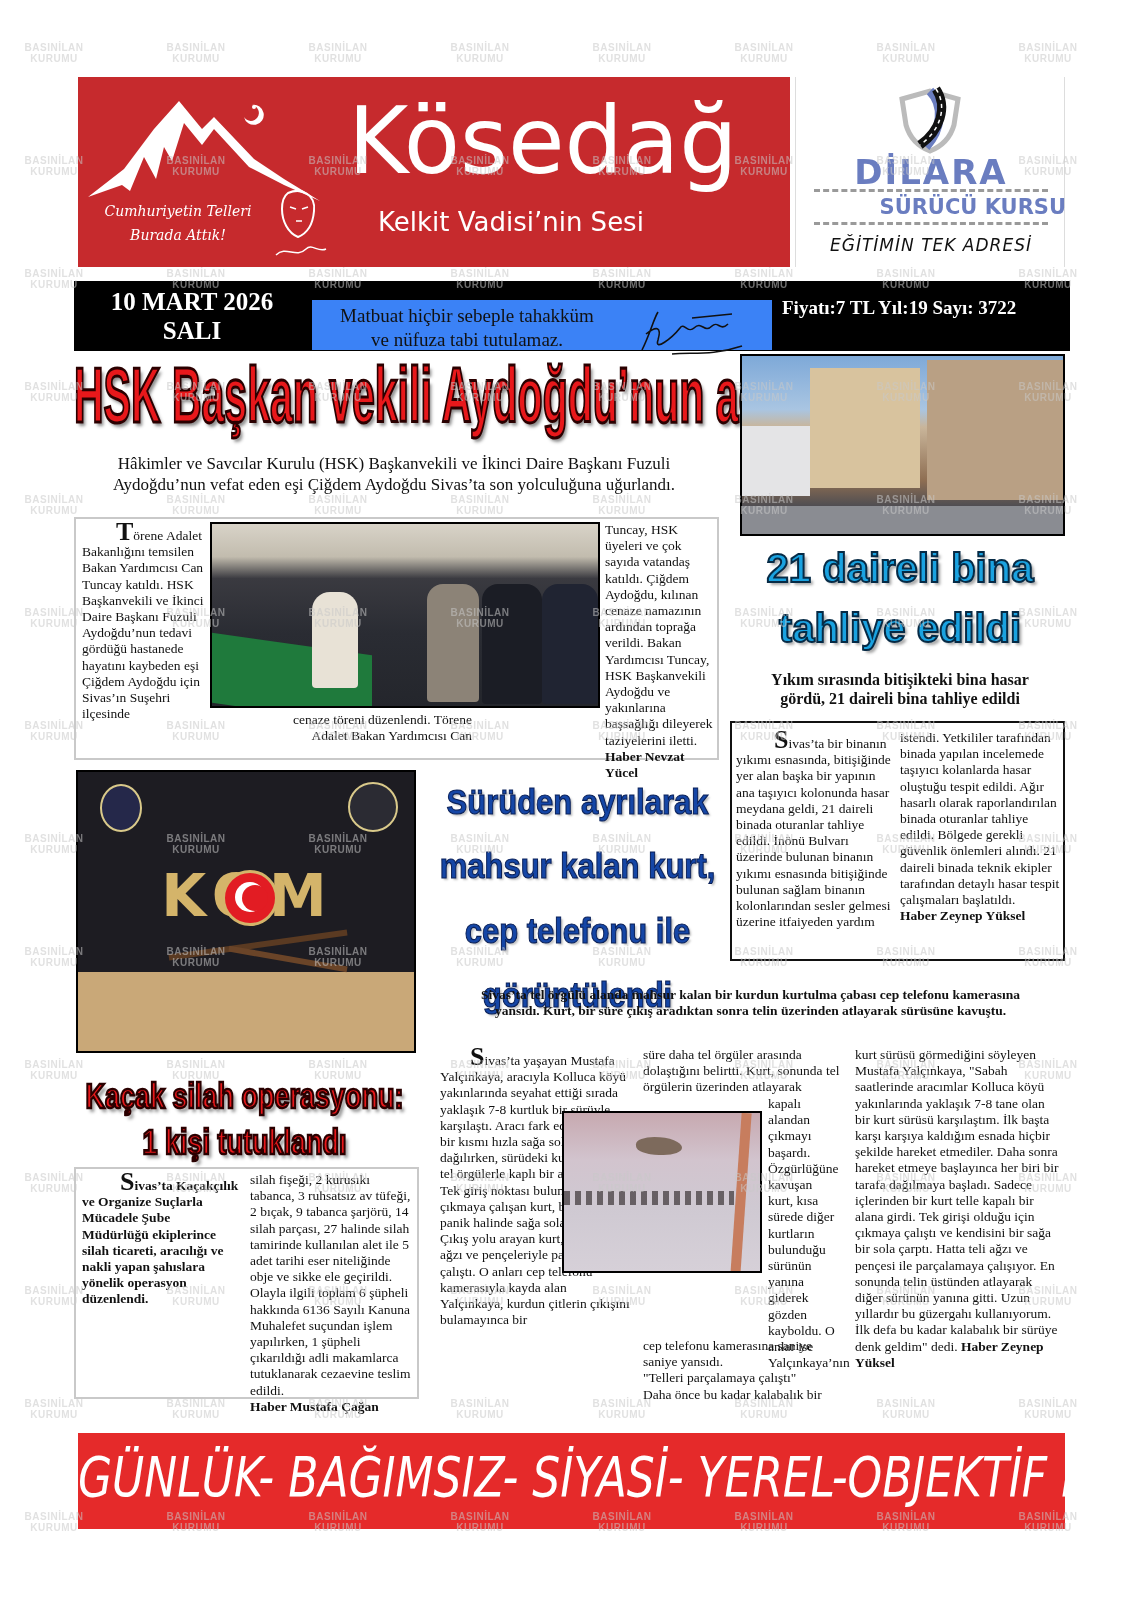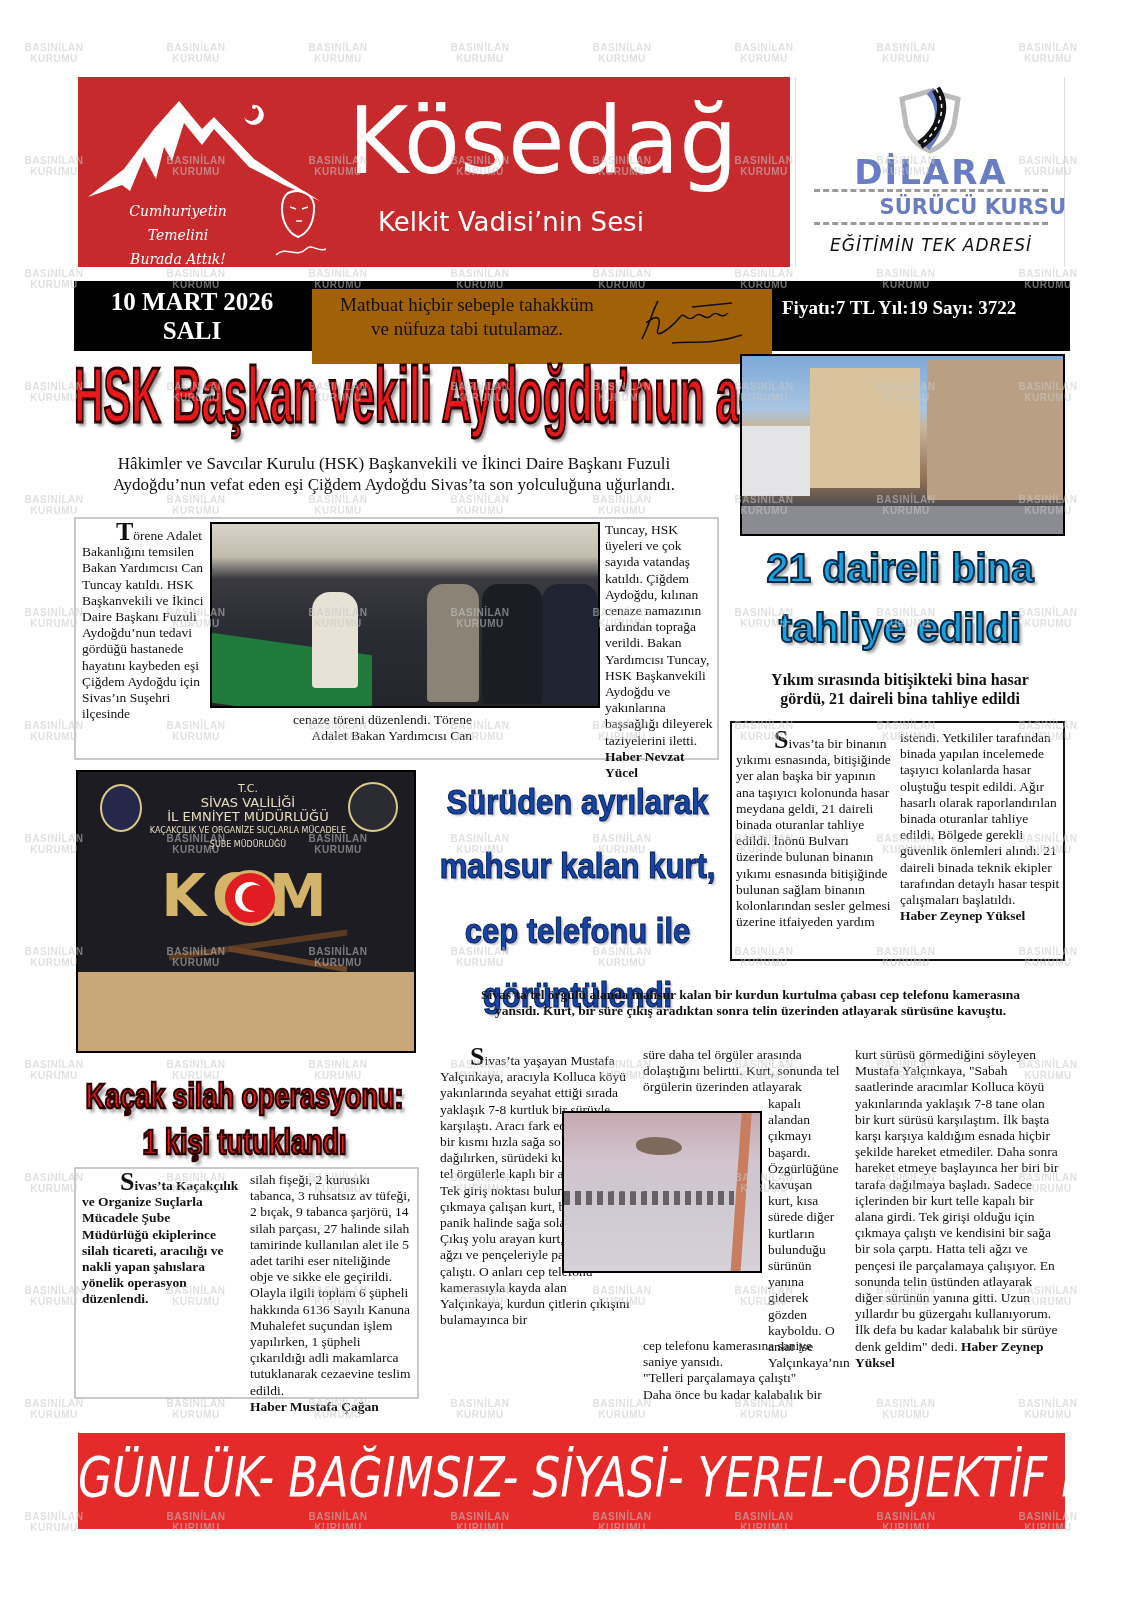--- a/index.html
+++ b/index.html
@@ -22,21 +22,21 @@
   
   .ad { left: 795px; top: 77px; width: 270px; height: 190px; background: #fff; border-left: 1px solid #ddd; border-right: 1px solid #ddd; }
   .ad .name { position: absolute; left: 0; width: 270px; top: 75px; text-align: center; font-family: "DejaVu Sans", sans-serif; font-weight: bold; font-size: 34px; color: #6a7dc0; letter-spacing: 2px; }
   .ad .sub { position: absolute; left: 0; width: 270px; top: 118px; text-align: right; font-family: "DejaVu Sans", sans-serif; font-weight: bold; font-size: 21px; color: #6a7dc0; }
   .ad .dash { position: absolute; left: 18px; width: 234px; height: 0; border-top: 3px dashed #9a9a9a; }
   .ad .tag { position: absolute; left: 0; width: 270px; top: 158px; text-align: center; font-family: "DejaVu Sans", sans-serif; font-style: italic; font-size: 17px; color: #111; letter-spacing: 1px; }
 
   
   .infobar { left: 74px; top: 281px; width: 996px; height: 70px; background: #000; border: 2px solid #000; }
   .date-box { position: absolute; left: 0; top: 0; width: 232px; height: 66px; color: #fff; text-align: center; font-weight: bold; font-size: 25px; line-height: 29px; padding-top: 4px; }
-  .quote-box { position: absolute; left: 236px; top: 6px; width: 460px; height: 75px; background: #a16207; }
+  .quote-box { position: absolute; left: 236px; top: 17px; width: 460px; height: 50px; background: #3b82f6; }
   .quote-box .q { position: absolute; left: 10px; top: 4px; width: 290px; text-align: center; font-size: 19px; line-height: 24px; color: #111; }
   .quote-box svg { position: absolute; left: 320px; top: 4px; }
   .price { position: absolute; left: 706px; top: 14px; color: #fff; font-weight: bold; font-size: 19px; }
 
   
   .hl-red { font-family: "Liberation Sans", sans-serif; font-weight: bold; color: #e8181b; -webkit-text-stroke: 2px #2a0000; text-shadow: 3px 3px 3px rgba(0,0,0,0.45); transform-origin: left top; white-space: nowrap; }
   .hl-blue { font-family: "Liberation Sans", sans-serif; font-weight: bold; color: #1aa2e0; -webkit-text-stroke: 2px #062a45; text-shadow: 3px 3px 3px rgba(0,0,0,0.35); white-space: nowrap; text-align: center; }
   .hl-navy { font-family: "Liberation Sans", sans-serif; font-weight: bold; color: #1546a6; -webkit-text-stroke: 1px #0a2058; text-shadow: 2px 2px 2px rgba(0,0,0,0.25); white-space: nowrap; text-align: center; }
 
   .body-text { font-size: 13.5px; line-height: 16.2px; color: #111; }
@@ -282,21 +282,21 @@
   </div>
 
 <div class="abs masthead">
   <svg class="mountains" width="240" height="130" viewBox="0 0 240 130">
     <path d="M4 108 L40 80 L70 40 L95 12 L118 40 L130 28 L170 70 L200 90 L236 112 L200 96 L165 78 L130 40 L118 56 L100 34 L88 72 L80 58 L72 90 L60 68 L46 102 L38 96 Z" fill="#fff"></path>
     <path d="M92 70 C96 64 100 70 98 78 C96 86 90 84 92 70Z" fill="#c62a2d"></path>
     <path d="M160 28 a10 10 0 1 0 8 -12 a8 8 0 1 1 -8 12z" fill="#fff"></path>
     <circle cx="170" cy="18" r="2" fill="#fff"></circle>
   </svg>
   <div class="motto">
-    <div>Cumhuriyetin Temelini</div>
+    <div>Cumhuriyetin Telleri</div>
     <div>Burada Attık!</div>
   </div>
   <svg class="portrait" width="60" height="75" viewBox="0 0 60 75">
     <path d="M20 6 C34 0 48 8 46 24 C45 36 40 46 30 50 C20 46 14 34 14 22 C14 14 16 9 20 6Z" fill="none" stroke="#fff" stroke-width="2"></path>
     <path d="M22 20 L28 22 M34 22 L40 20 M28 34 L34 34" stroke="#fff" stroke-width="1.5"></path>
     <path d="M8 68 C18 58 28 72 38 62 C44 56 50 66 58 62" stroke="#fff" stroke-width="1.5" fill="none"></path>
   </svg>
   <div class="title">Kösedağ</div>
   <div class="slogan">Kelkit Vadisi’nin Sesi</div>
 </div>
@@ -373,27 +373,20 @@
 <div class="frame-dark" style="left:730px;top:721px;width:335px;height:240px;"></div>
 <div class="abs body-text" style="left:736px;top:730px;width:160px;">
   <span style="padding-left:38px;"></span><span class="dropcap">S</span><span>ivas’ta bir binanın yıkımı esnasında, bitişiğinde yer alan başka bir yapının ana taşıyıcı kolonunda hasar meydana geldi, 21 daireli binada oturanlar tahliye edildi. İnönü Bulvarı üzerinde bulunan binanın yıkımı esnasında bitişiğinde bulunan sağlam binanın kolonlarından sesler gelmesi üzerine itfaiyeden yardım</span>
 </div>
 <div class="abs body-text" style="left:900px;top:730px;width:160px;">
   <span>istendi. Yetkililer tarafından binada yapılan incelemede taşıyıcı kolanlarda hasar oluştuğu tespit edildi. Ağır hasarlı olarak raporlandırılan binada oturanlar tahliye edildi. Bölgede gerekli güvenlik önlemleri alındı. 21 daireli binada teknik ekipler tarafından detaylı hasar tespit çalışmaları başlatıldı.</span><br>
   <span class="byline">Haber Zeynep Yüksel</span>
 </div>
 
 <div class="photo" style="left:76px;top:770px;width:340px;height:283px;background:#1d1c22;">
-  <div style="position:absolute;left:0;top:10px;width:340px;text-align:center;color:#e8dcc0;font-family:'DejaVu Sans',sans-serif;font-size:11px;line-height:14px;">
-    <div>T.C.</div>
-    <div style="font-size:13px;">SİVAS VALİLİĞİ</div>
-    <div style="font-size:13px;">İL EMNİYET MÜDÜRLÜĞÜ</div>
-    <div style="font-size:8px;">KAÇAKÇILIK VE ORGANİZE SUÇLARLA MÜCADELE</div>
-    <div style="font-size:8px;">ŞUBE MÜDÜRLÜĞÜ</div>
-  </div>
   <div style="position:absolute;left:22px;top:12px;width:42px;height:48px;border-radius:50%;border:2px solid #d9c98a;background:#25284a;"></div>
   <div style="position:absolute;left:270px;top:10px;width:50px;height:50px;border-radius:50%;border:2px solid #d9c98a;background:#2b2b33;"></div>
   <div style="position:absolute;left:0;top:90px;width:340px;text-align:center;font-family:'DejaVu Sans',sans-serif;font-weight:bold;font-size:58px;color:#d4b46a;letter-spacing:8px;">KOM</div>
   <div style="position:absolute;left:144px;top:98px;width:56px;height:56px;border-radius:50%;background:#e21c23;border:3px solid #d4b46a;">
     <div style="position:absolute;left:10px;top:9px;width:30px;height:30px;border-radius:50%;background:#fff;"></div>
     <div style="position:absolute;left:17px;top:12px;width:26px;height:26px;border-radius:50%;background:#e21c23;"></div>
   </div>
   <div style="position:absolute;left:0;top:200px;width:340px;height:83px;background:#c9a878;"></div>
   <div style="position:absolute;left:90px;top:170px;width:180px;height:6px;background:#5a3a22;transform:rotate(-8deg);"></div>
   <div style="position:absolute;left:150px;top:184px;width:120px;height:6px;background:#6a4428;transform:rotate(10deg);"></div>

